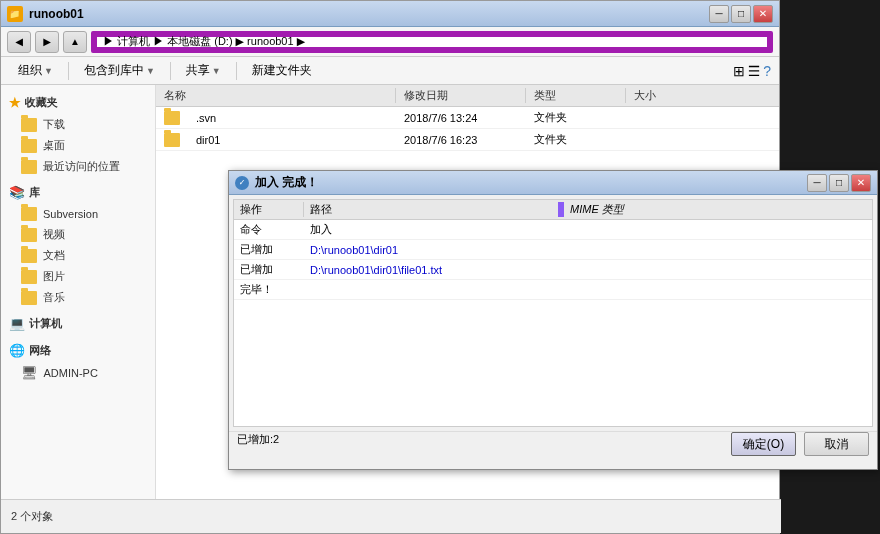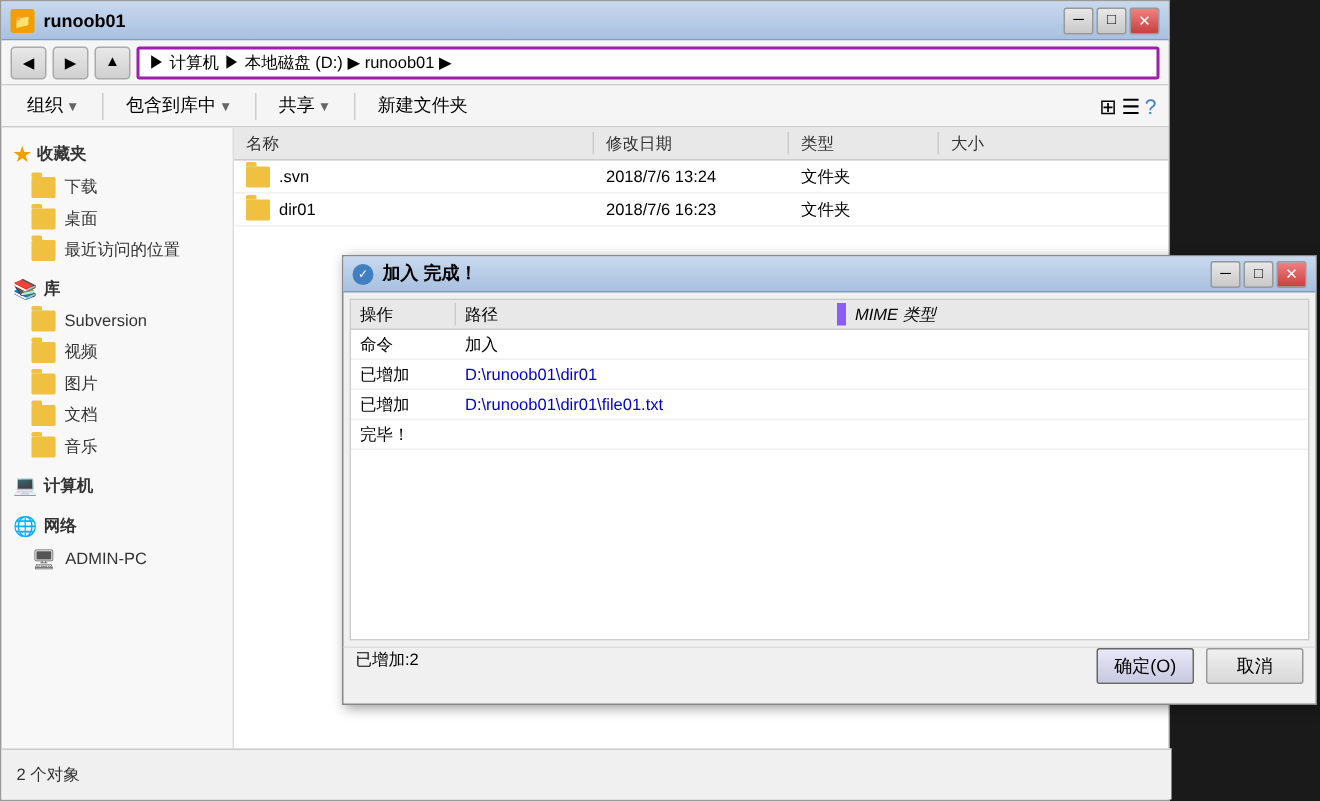--- a/index.html
+++ b/index.html
@@ -83,21 +83,21 @@
       border: 1px solid #aaa;
       border-radius: 3px;
       display: flex; align-items: center; justify-content: center;
       font-size: 10px;
       cursor: pointer;
     }
     .address-bar {
       flex: 1;
       height: 22px;
       background: white;
-      border: 2px solid #a21caf;
+      border: 6px solid #a21caf;
       border-radius: 2px;
       display: flex;
       align-items: center;
       padding: 0 6px;
       font-size: 11px;
       gap: 4px;
     }
     .search-bar {
       width: 160px;
       height: 22px;
@@ -212,21 +212,21 @@
     .col-type { width: 100px; padding: 0 8px; border-right: 1px solid #ccc; }
     .col-size { width: 80px; padding: 0 8px; }
 
     .file-row {
       display: flex;
       align-items: center;
       height: 22px;
       font-size: 11px;
       border-bottom: 1px solid #f0f0f0;
     }
-    .file-name { width: 240px; padding: 0 8px; display: flex; align-items: center; gap: 6px; }
+    .file-name { width: 240px; padding: 0 8px; display: flex; align-items: center; gap: 16px; }
     .file-date { width: 130px; padding: 0 8px; }
     .file-type { width: 100px; padding: 0 8px; }
     .file-size { width: 80px; padding: 0 8px; }
 
     
     .dialog-window {
       position: absolute;
       top: 170px;
       left: 228px;
       width: 650px;
@@ -443,25 +443,25 @@
         <div class="sidebar-item">
           <span class="folder-icon"></span>
           <span>Subversion</span>
         </div>
         <div class="sidebar-item">
           <span class="folder-icon"></span>
           <span>视频</span>
         </div>
         <div class="sidebar-item">
           <span class="folder-icon"></span>
+          <span>文档</span>
+        </div>
+        <div class="sidebar-item">
+          <span class="folder-icon"></span>
           <span>图片</span>
-        </div>
-        <div class="sidebar-item">
-          <span class="folder-icon"></span>
-          <span>文档</span>
         </div>
         <div class="sidebar-item">
           <span class="folder-icon"></span>
           <span>音乐</span>
         </div>
       </div>
 
       <div class="sidebar-section">
         <div class="sidebar-header">
           <span class="computer-icon">💻</span>

